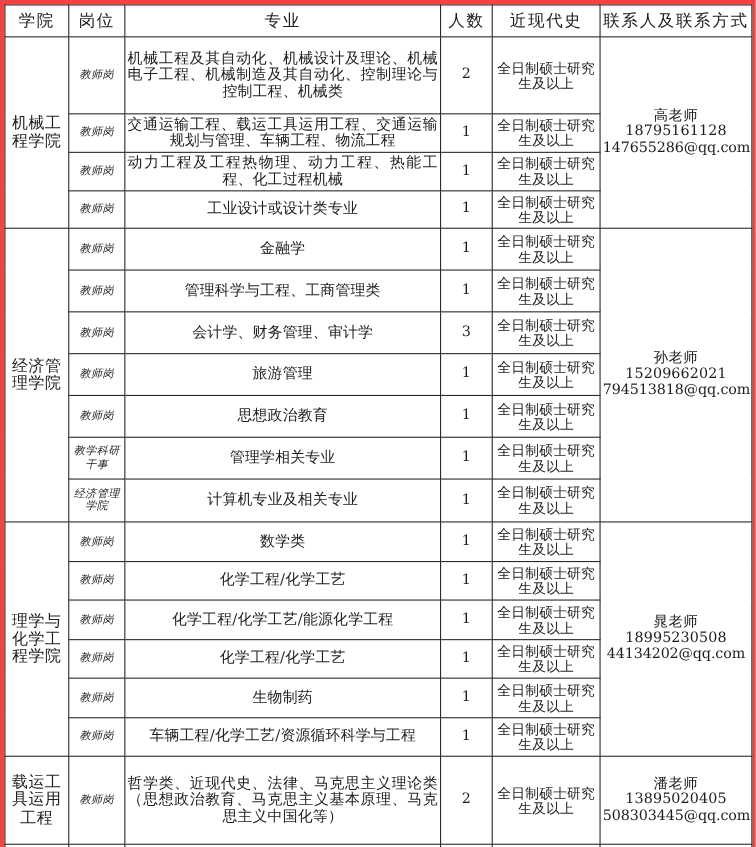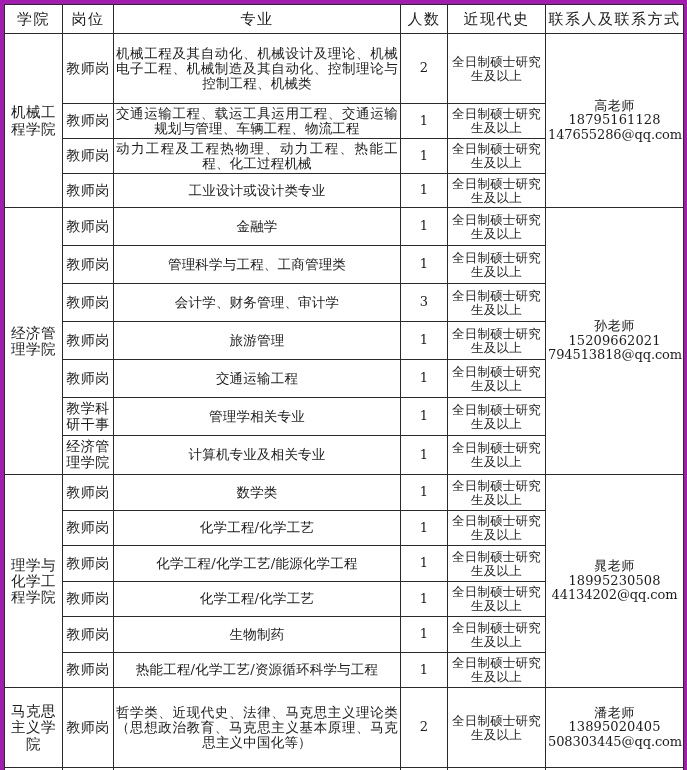--- a/index.html
+++ b/index.html
@@ -14,21 +14,21 @@
     font-family: "DejaVu Serif", "Liberation Serif", serif;
     color: #1a1a1a;
     -webkit-font-smoothing: antialiased;
   }
 
   
   .scan-page {
     position: relative;
     width: 687px;
     height: 770px;
-    background: #a21caf;
+    background: #ef4444;
     overflow: hidden;
   }
 
   
   table.recruit-table {
     border-collapse: collapse;
     table-layout: fixed;
     width: 679px;
     margin-left: 4px;
     margin-top: 4px;
@@ -69,25 +69,26 @@
     font-size: 14.5px;
     font-weight: bold;
     letter-spacing: 0.5px;
     line-height: 1.28;
     word-break: break-all;
     padding: 0 3px;
   }
 
   
   td.post-cell {
-    font-size: 14px;
+    font-size: 10px;
     letter-spacing: 0.5px;
     line-height: 1.22;
     word-break: break-all;
     padding: 0 2px;
+    font-style: italic;
   }
 
   
   td.major-cell {
     font-size: 13.5px;
     letter-spacing: 0.2px;
     line-height: 1.32;
     padding: 1px 4px;
   }
   td.major-cell.justified {
@@ -221,21 +222,21 @@
           <td class="degree-cell">全日制硕士研究生及以上</td>
         </tr>
         <tr style="height: 38px;">
           <td class="post-cell">教师岗</td>
           <td class="major-cell">旅游管理</td>
           <td class="count-cell">1</td>
           <td class="degree-cell">全日制硕士研究生及以上</td>
         </tr>
         <tr style="height: 38px;">
           <td class="post-cell">教师岗</td>
-          <td class="major-cell">交通运输工程</td>
+          <td class="major-cell">思想政治教育</td>
           <td class="count-cell">1</td>
           <td class="degree-cell">全日制硕士研究生及以上</td>
         </tr>
         <tr style="height: 38px; margin-top: 40px;">
           <td class="post-cell">教学科研干事</td>
           <td class="major-cell">管理学相关专业</td>
           <td class="count-cell">1</td>
           <td class="degree-cell">全日制硕士研究生及以上</td>
         </tr>
         <tr style="height: 39px;">
@@ -275,26 +276,26 @@
           <td class="degree-cell">全日制硕士研究生及以上</td>
         </tr>
         <tr style="height: 36px;">
           <td class="post-cell">教师岗</td>
           <td class="major-cell">生物制药</td>
           <td class="count-cell">1</td>
           <td class="degree-cell">全日制硕士研究生及以上</td>
         </tr>
         <tr style="height: 35px;">
           <td class="post-cell">教师岗</td>
-          <td class="major-cell">热能工程/化学工艺/资源循环科学与工程</td>
+          <td class="major-cell">车辆工程/化学工艺/资源循环科学与工程</td>
           <td class="count-cell">1</td>
           <td class="degree-cell">全日制硕士研究生及以上</td>
         </tr>
         <tr style="height: 80px;">
-          <td class="college-cell" rowspan="1">马克思主义学院</td>
+          <td class="college-cell" rowspan="1">载运工具运用工程</td>
           <td class="post-cell">教师岗</td>
           <td class="major-cell justified">哲学类、近现代史、法律、马克思主义理论类（思想政治教育、马克思主义基本原理、马克思主义中国化等）</td>
           <td class="count-cell">2</td>
           <td class="degree-cell">全日制硕士研究生及以上</td>
           <td class="contact-cell" rowspan="1">
             <span class="contact-name">潘老师</span>
             <span class="contact-phone">13895020405</span>
             <span class="contact-email">508303445@qq.com</span>
           </td>
         </tr>

